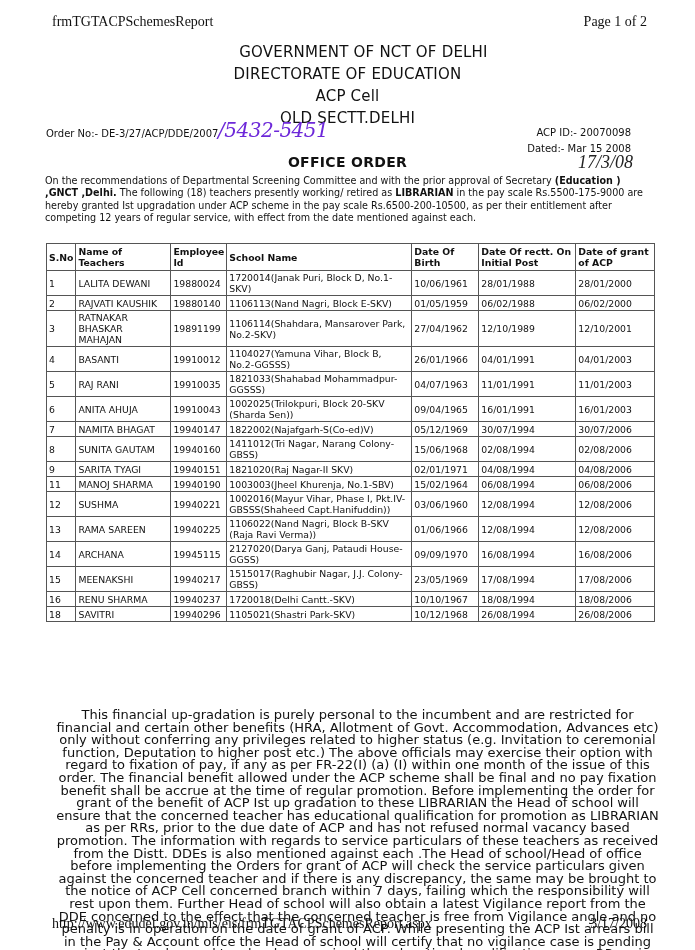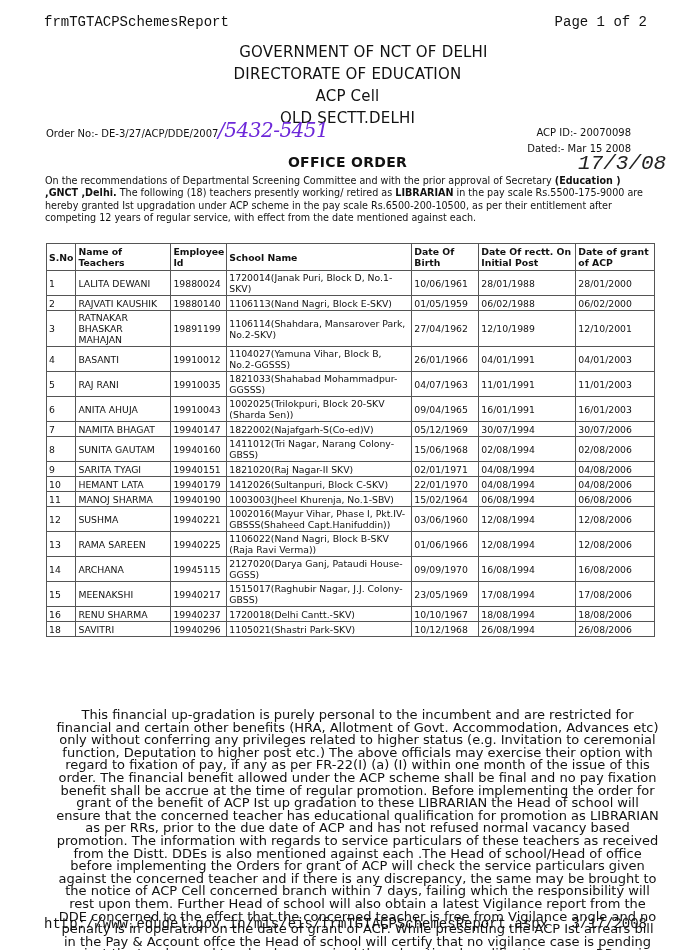--- a/index.html
+++ b/index.html
@@ -1,31 +1,31 @@
 <!DOCTYPE html>
 <html><head>
 <meta charset="utf-8">
 <style>
   html, body { margin: 0; padding: 0; background: #ffffff; }
   body { width: 695px; height: 950px; position: relative; overflow: hidden; color: #111; }
-  .serif { font-family: Liberation Mono, monospace; }
+  .serif { font-family: Liberation Serif, serif; margin-left: 8px; }
   .sans { font-family: "DejaVu Sans", "Liberation Sans", sans-serif; }
   #print-header-left { position: absolute; left: 44px; top: 14px; font-size: 14px; }
   #print-header-right { position: absolute; right: 48px; top: 14px; font-size: 14px; }
   .hdr-line { position: absolute; left: 0; width: 695px; text-align: center; font-size: 15px; letter-spacing: 0.2px; }
   #hdr-1 { top: 43px; margin-left: 16px; }
   #hdr-2 { top: 65px; }
   #hdr-3 { top: 87px; }
   #hdr-4 { top: 109px; }
   #order-no { position: absolute; left: 46px; top: 128px; font-size: 10px; }
   #handwritten-order { position: absolute; left: 218px; top: 118px; font-size: 20px; font-style: italic; font-family: "DejaVu Serif", serif; color: #6d28d9; letter-spacing: -0.5px; }
   #acp-id { position: absolute; right: 64px; top: 127px; font-size: 10px; text-align: right; }
   #dated { position: absolute; right: 64px; top: 143px; font-size: 10px; text-align: right; }
   #office-order { position: absolute; left: 0; width: 695px; text-align: center; top: 154px; font-size: 14px; font-weight: bold; letter-spacing: 0.3px; }
-  #handwritten-date { position: absolute; left: 578px; top: 152px; font-size: 21px; font-style: italic; font-family: Liberation Mono, monospace; color: #222; }
+  #handwritten-date { position: absolute; left: 578px; top: 152px; font-size: 18px; font-style: italic; font-family: Liberation Serif, serif; color: #222; }
   #intro-para { position: absolute; left: 45px; top: 175px; width: 600px; font-size: 9.6px; line-height: 12.4px; }
   #intro-para b { font-weight: bold; }
   table#teachers { position: absolute; left: 46px; top: 243px; border-collapse: collapse; font-size: 9.3px; }
   #teachers th, #teachers td { border: 1px solid #555; padding: 1px 2px; vertical-align: middle; text-align: left; line-height: 11px; }
   #teachers th { font-weight: bold; height: 24px; }
   #teachers td { height: 12px; }
   .c-sno { width: 20px; }
   .c-name { width: 90px; }
   .c-emp { width: 44px; }
   .c-school { width: 180px; }
@@ -145,29 +145,20 @@
       <tr>
         <td>9</td>
         <td>SARITA TYAGI</td>
         <td>19940151</td>
         <td>1821020(Raj Nagar-II SKV)</td>
         <td>02/01/1971</td>
         <td>04/08/1994</td>
         <td>04/08/2006</td>
       </tr>
       <tr>
-        <td>10</td>
-        <td>HEMANT LATA</td>
-        <td>19940179</td>
-        <td>1412026(Sultanpuri, Block C-SKV)</td>
-        <td>22/01/1970</td>
-        <td>04/08/1994</td>
-        <td>04/08/2006</td>
-      </tr>
-      <tr>
         <td>11</td>
         <td>MANOJ SHARMA</td>
         <td>19940190</td>
         <td>1003003(Jheel Khurenja, No.1-SBV)</td>
         <td>15/02/1964</td>
         <td>06/08/1994</td>
         <td>06/08/2006</td>
       </tr>
       <tr>
         <td>12</td>

